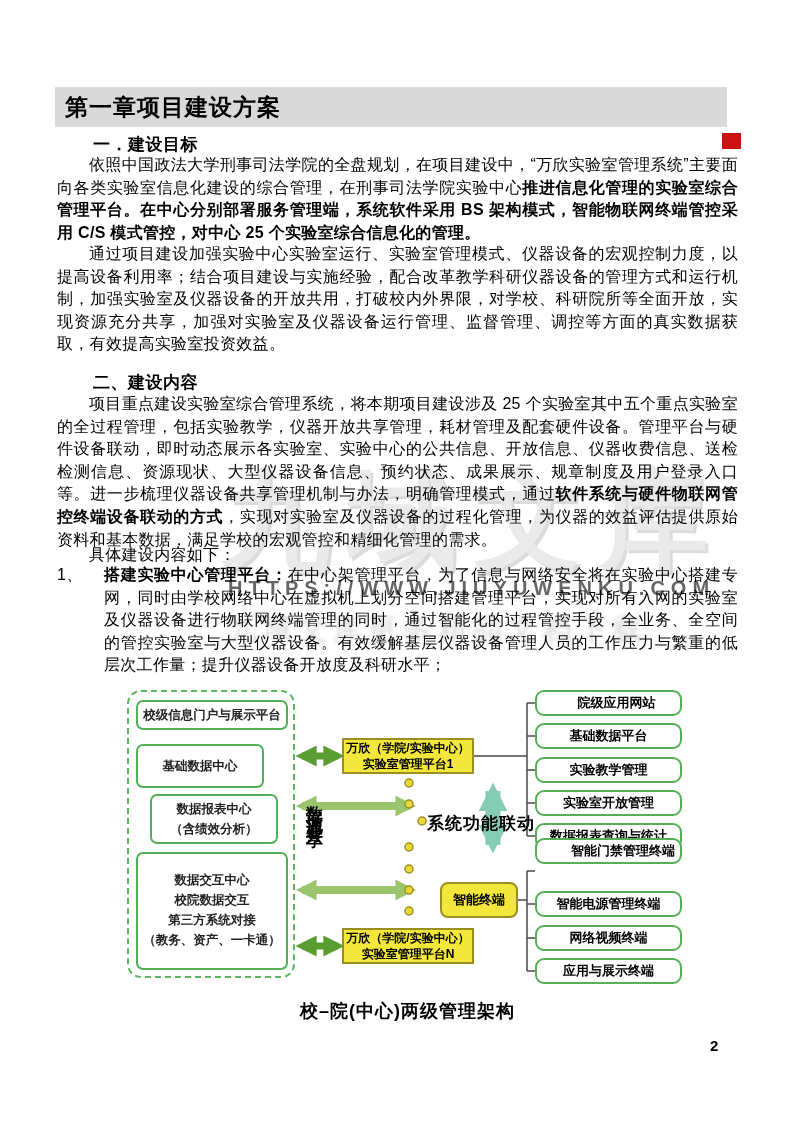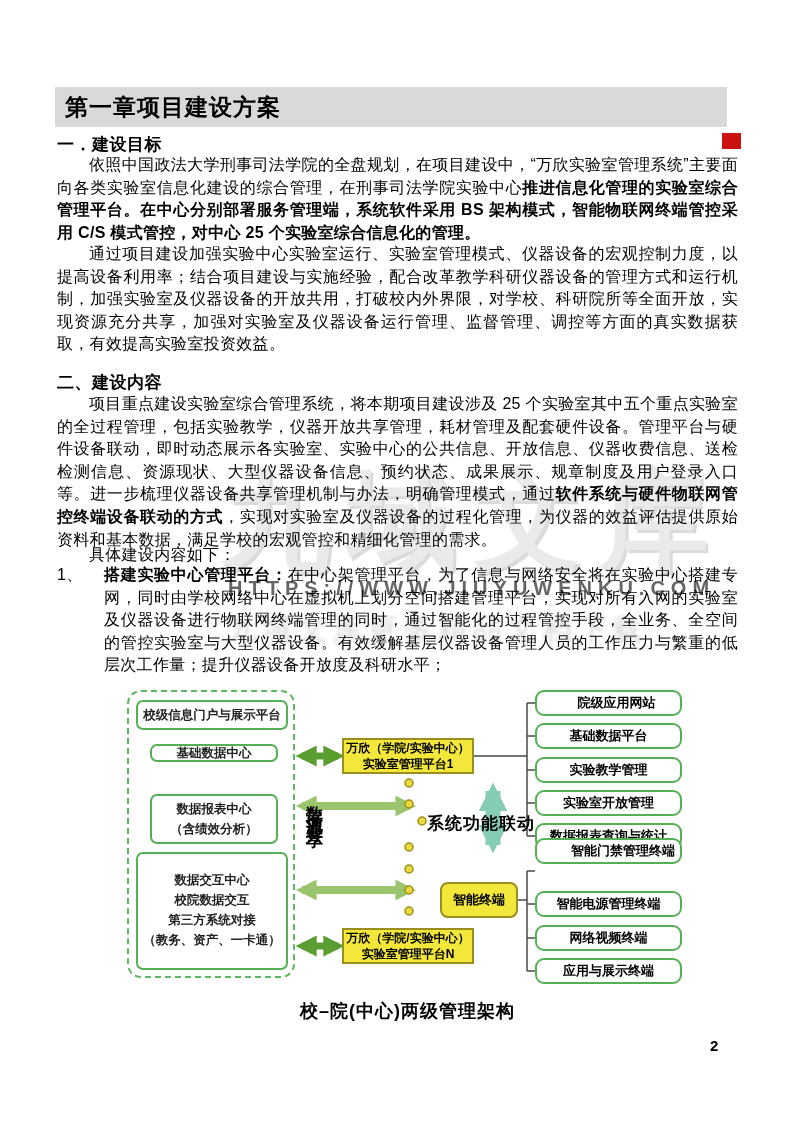--- a/index.html
+++ b/index.html
@@ -7,21 +7,21 @@
     width:793px;height:1122px;position:relative;background:#ffffff;
     font-family:"Liberation Sans",sans-serif;color:#000;overflow:hidden;
   }
   .abs{position:absolute;}
   
   .titlebar{
     left:55px;top:87px;width:672px;height:40px;background:#d9d9d9;
     font-size:23px;font-weight:bold;line-height:40px;padding-left:10px;
     box-sizing:border-box;letter-spacing:1px;z-index:2;
   }
-  .h-sec{font-size:17px;font-weight:bold;z-index:2;letter-spacing:.5px;}
+  .h-sec{font-size:17px;font-weight:bold;z-index:2;letter-spacing:.5px;margin-left:36px;}
   .para{
     width:681px;font-size:16px;line-height:22.6px;text-align:justify;
     letter-spacing:.3px;z-index:2;
   }
   .indent{text-indent:2em;}
   .b{font-weight:bold;}
   .list-item{padding-left:47px;box-sizing:border-box;}
   .list-marker{position:absolute;left:0;top:0;font-size:16px;}
   .red-mark{left:722px;top:133px;width:19px;height:16px;background:#cc1111;z-index:3;}
   .pagenum{left:710px;top:1037px;font-size:15px;font-weight:bold;z-index:2;}
@@ -121,21 +121,21 @@
     <circle cx="409" cy="847" r="4"></circle>
     <circle cx="409" cy="869" r="4"></circle>
     <circle cx="409" cy="890" r="4"></circle>
     <circle cx="409" cy="911" r="4"></circle>
   </g>
 </svg>
 
 <div class="abs dg dashed-box"></div>
 
 <div class="abs dg gbox gbox-l" style="left:136px;top:700px;width:152px;height:30px;">校级信息门户与展示平台</div>
-<div class="abs dg gbox gbox-l" style="left:150px;top:744px;width:128px;height:18px;">基础数据中心</div>
+<div class="abs dg gbox gbox-l" style="left:136px;top:744px;width:128px;height:44px;">基础数据中心</div>
 <div class="abs dg gbox gbox-l" style="left:150px;top:794px;width:128px;height:50px;">数据报表中心
 （含绩效分析）</div>
 <div class="abs dg gbox gbox-l" style="left:136px;top:852px;width:152px;height:118px;font-family:Liberation Mono, monospace;">数据交互中心
 校院数据交互
 第三方系统对接
 （教务、资产、一卡通）</div>
 
 <div class="abs dg ybox" style="left:342px;top:738px;width:132px;height:36px;font-size:12px;line-height:16px;">万欣（学院/实验中心）
 实验室管理平台1</div>
 <div class="abs dg ybox" style="left:342px;top:928px;width:132px;height:36px;font-size:12px;line-height:16px;">万欣（学院/实验中心）

